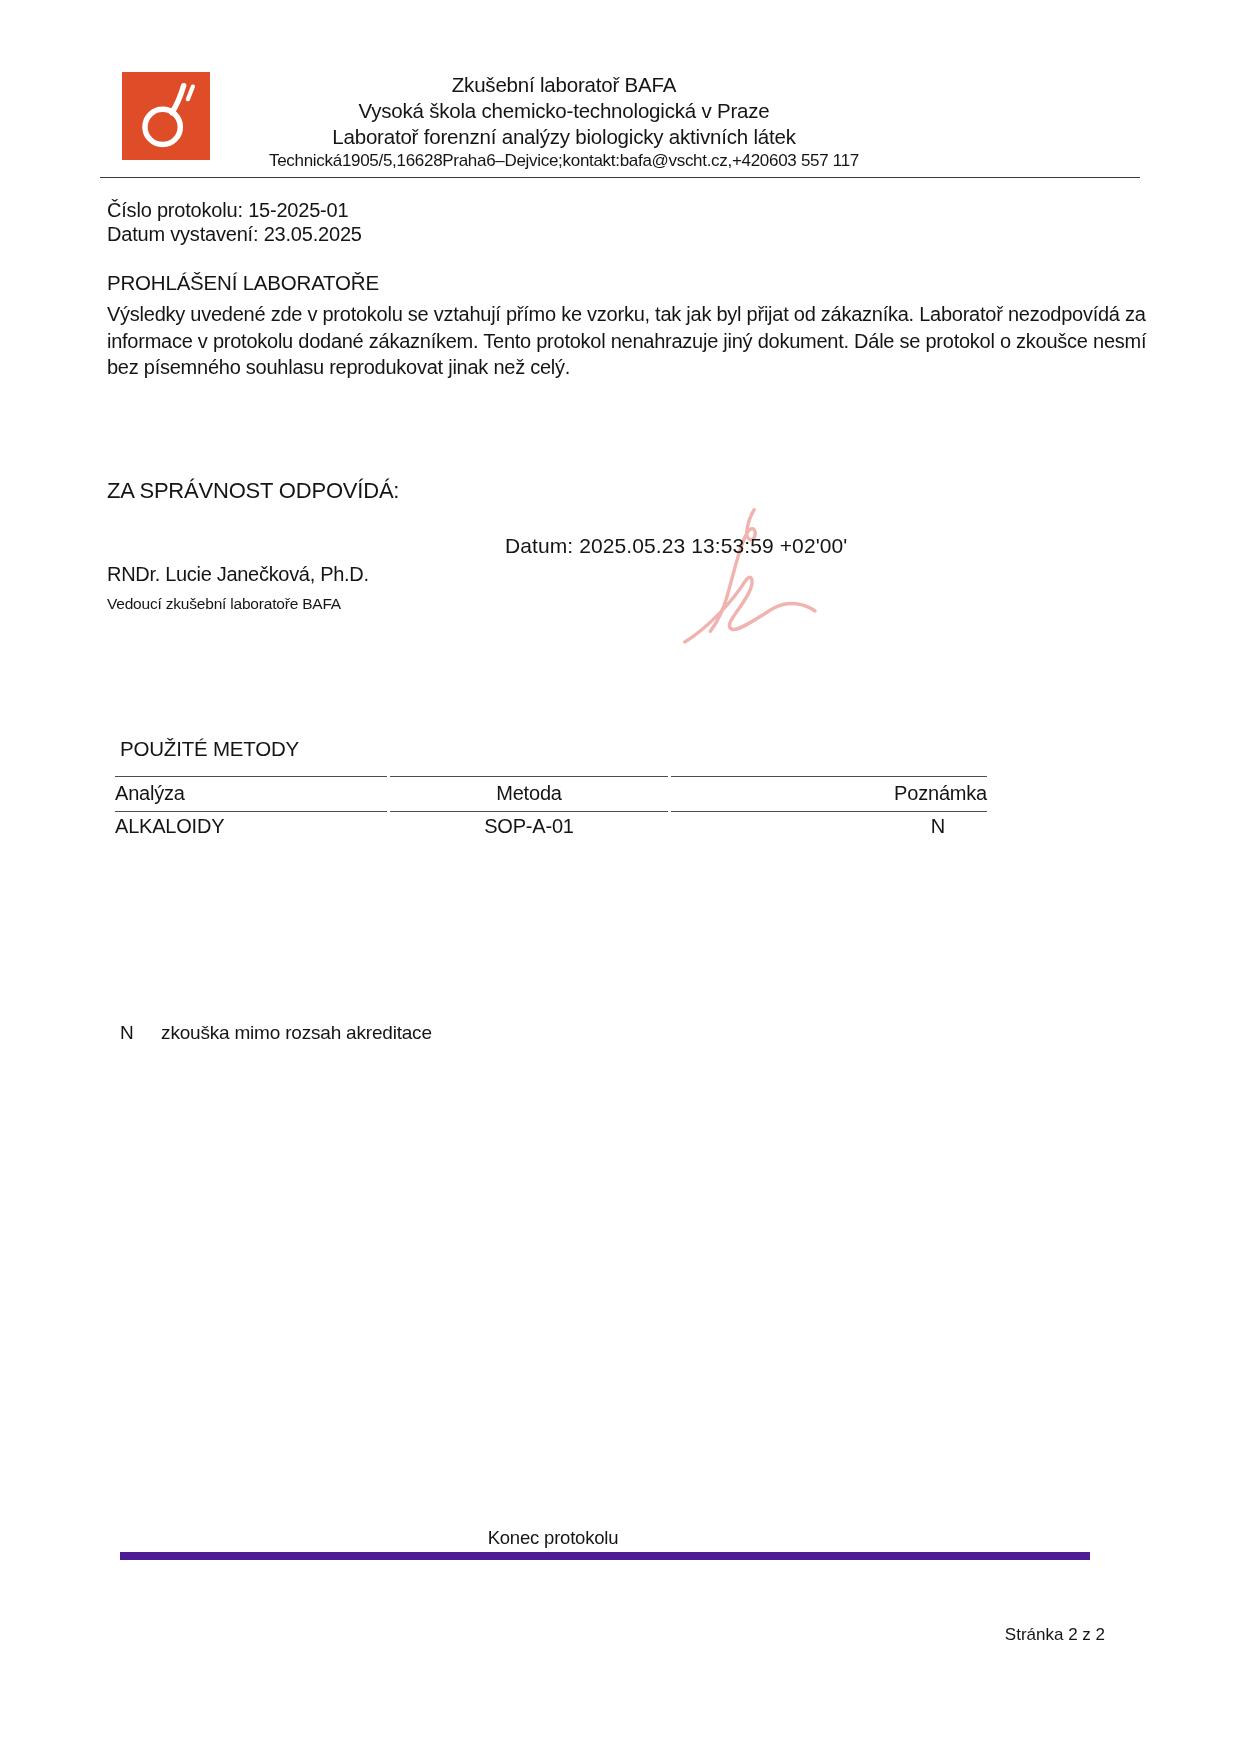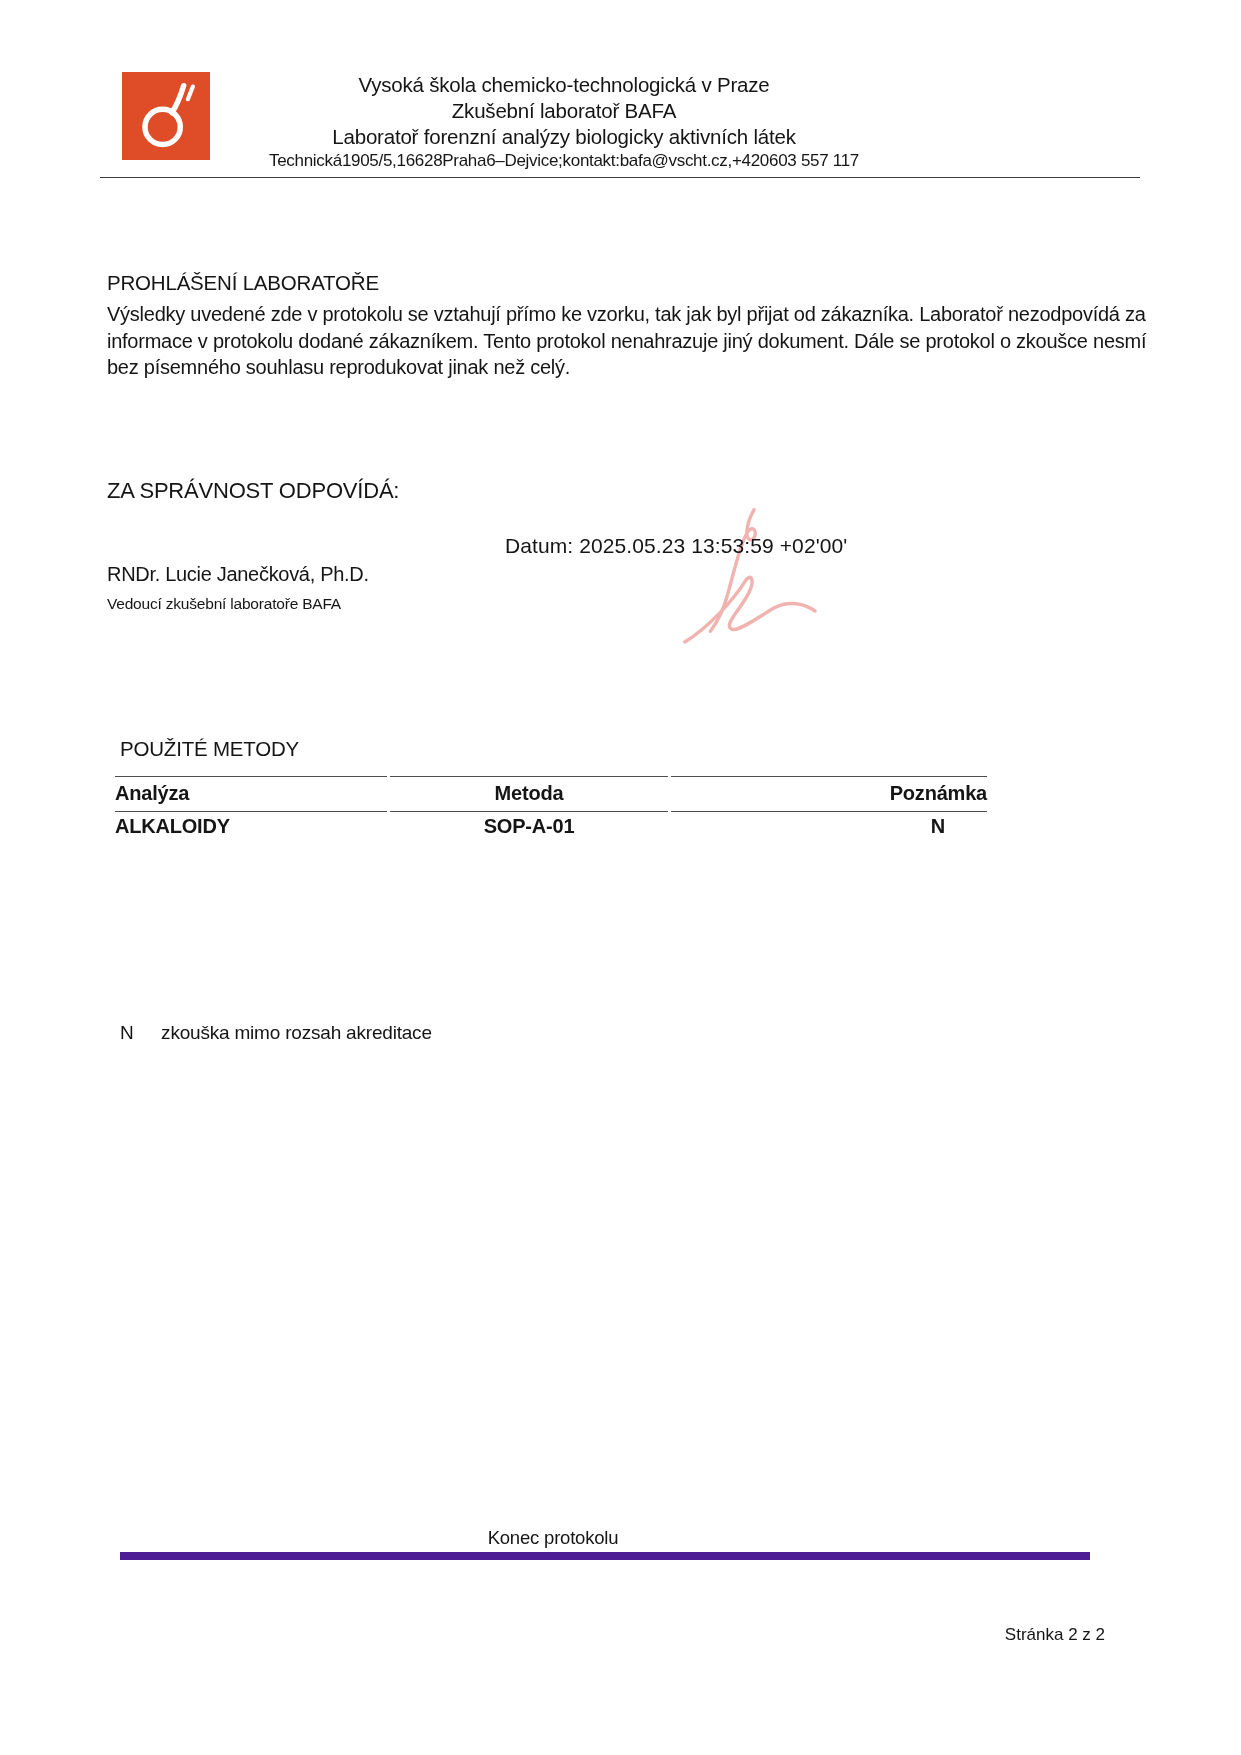--- a/index.html
+++ b/index.html
@@ -43,21 +43,21 @@
   .resp-role { position:absolute; left:107px; top:595px; font-size:15.5px; letter-spacing:-0.2px; }
   .sig-mark { position:absolute; left:672px; top:505px; }
   .sig-text { position:absolute; left:505px; top:530px; font-size:21px; line-height:31.5px; letter-spacing:0.1px; }
   
   .methods-heading { position:absolute; left:120px; top:737px; font-size:20.5px; letter-spacing:-0.2px; }
   .methods-table {
     position:absolute; left:112px; top:776px;
     border-collapse:separate; border-spacing:3px 0;
     font-size:20px; letter-spacing:-0.2px;
   }
-  .methods-table th, .methods-table td { font-weight:700; }
+  .methods-table th, .methods-table td { font-weight:400; }
   .methods-table th {
     border-top:1.6px solid #4d4d4d;
     border-bottom:1.6px solid #4d4d4d;
     padding:5px 0 6px 0;
   }
   .methods-table td { padding:3px 0 2px 0; }
   .col-analyza { width:272px; text-align:left; }
   .col-metoda  { width:278px; text-align:center; }
   .col-poznamka{ width:316px; text-align:right; }
   td.col-poznamka { padding-right:42px; }
@@ -84,28 +84,38 @@
 
   <div class="logo" style="background: rgb(222, 77, 39);">
     <svg width="74" height="74" viewBox="0 0 88 88">
       <circle cx="40" cy="57" r="21" fill="none" stroke="#ffffff" stroke-width="6.5"></circle>
       <path d="M51,40 C57,31 61,21 65,8" fill="none" stroke="#ffffff" stroke-width="6.5" stroke-linecap="round"></path>
       <path d="M76,9 L70,24" fill="none" stroke="#ffffff" stroke-width="5" stroke-linecap="round"></path>
     </svg>
   </div>
 
   <div class="header-text">
+    <div class="h-line">Zkušební laboratoř BAFA</div>
     <div class="h-line">Vysoká škola chemicko-technologická v Praze</div>
-    <div class="h-line">Zkušební laboratoř BAFA</div>
     <div class="h-line">Laboratoř forenzní analýzy biologicky aktivních látek</div>
     <div class="h-contact">Technická1905/5,16628Praha6–Dejvice;kontakt:bafa@vscht.cz,+420603 557 117</div>
   </div>
 
   <div class="top-rule"></div>
 
+  <div class="protocol">
+    <div>
+      <span>Číslo protokolu:</span>
+      <span>15-2025-01</span>
+    </div>
+    <div>
+      <span>Datum vystavení:</span>
+      <span>23.05.2025</span>
+    </div>
+  </div>
 
   <div class="decl-heading">PROHLÁŠENÍ LABORATOŘE</div>
   <div class="decl-body">Výsledky uvedené zde v protokolu se vztahují přímo ke vzorku, tak jak byl přijat od zákazníka. Laboratoř nezodpovídá za informace v protokolu dodané zákazníkem. Tento protokol nenahrazuje jiný dokument. Dále se protokol o zkoušce nesmí bez písemného souhlasu reprodukovat jinak než celý.</div>
 
   <div class="resp-heading">ZA SPRÁVNOST ODPOVÍDÁ:</div>
 
   <svg class="sig-mark" width="160" height="148" viewBox="0 0 150 138">
     <path d="M 77,4 C 70,16 68,30 73,32 C 79,34 80,20 74,22 C 67,25 60,55 52,84 C 48,99 42,110 36,118" fill="none" stroke="#F0B3AF" stroke-width="3.2" stroke-linecap="round"></path>
     <path d="M 12,128 C 35,114 58,88 68,72 C 74,62 78,70 72,82 C 64,98 48,112 56,116 C 62,119 82,104 96,96 C 110,89 124,92 134,99" fill="none" stroke="#F0B3AF" stroke-width="3.2" stroke-linecap="round"></path>
   </svg>

